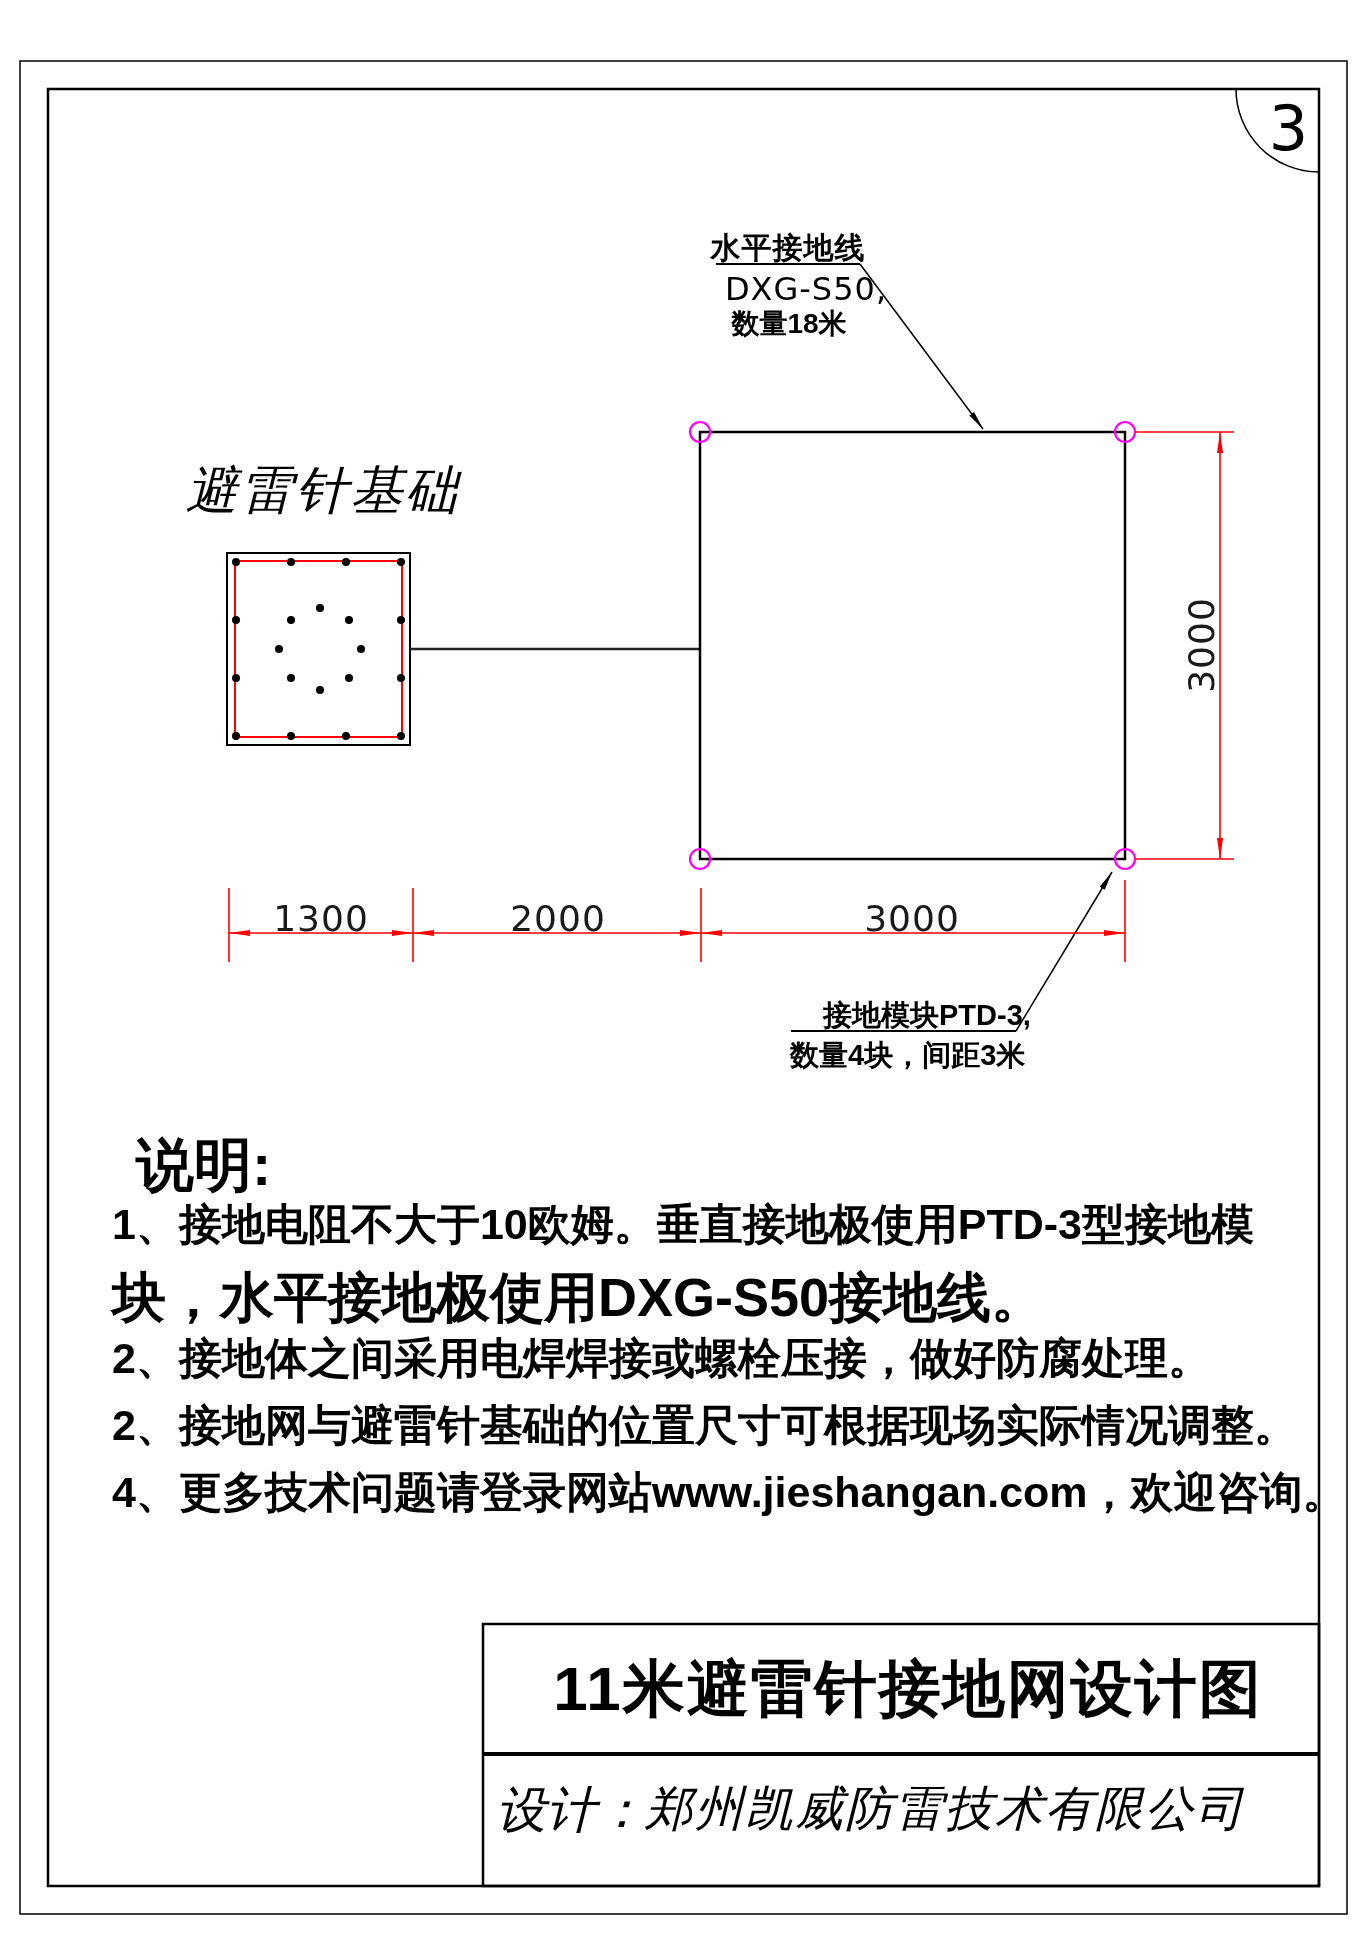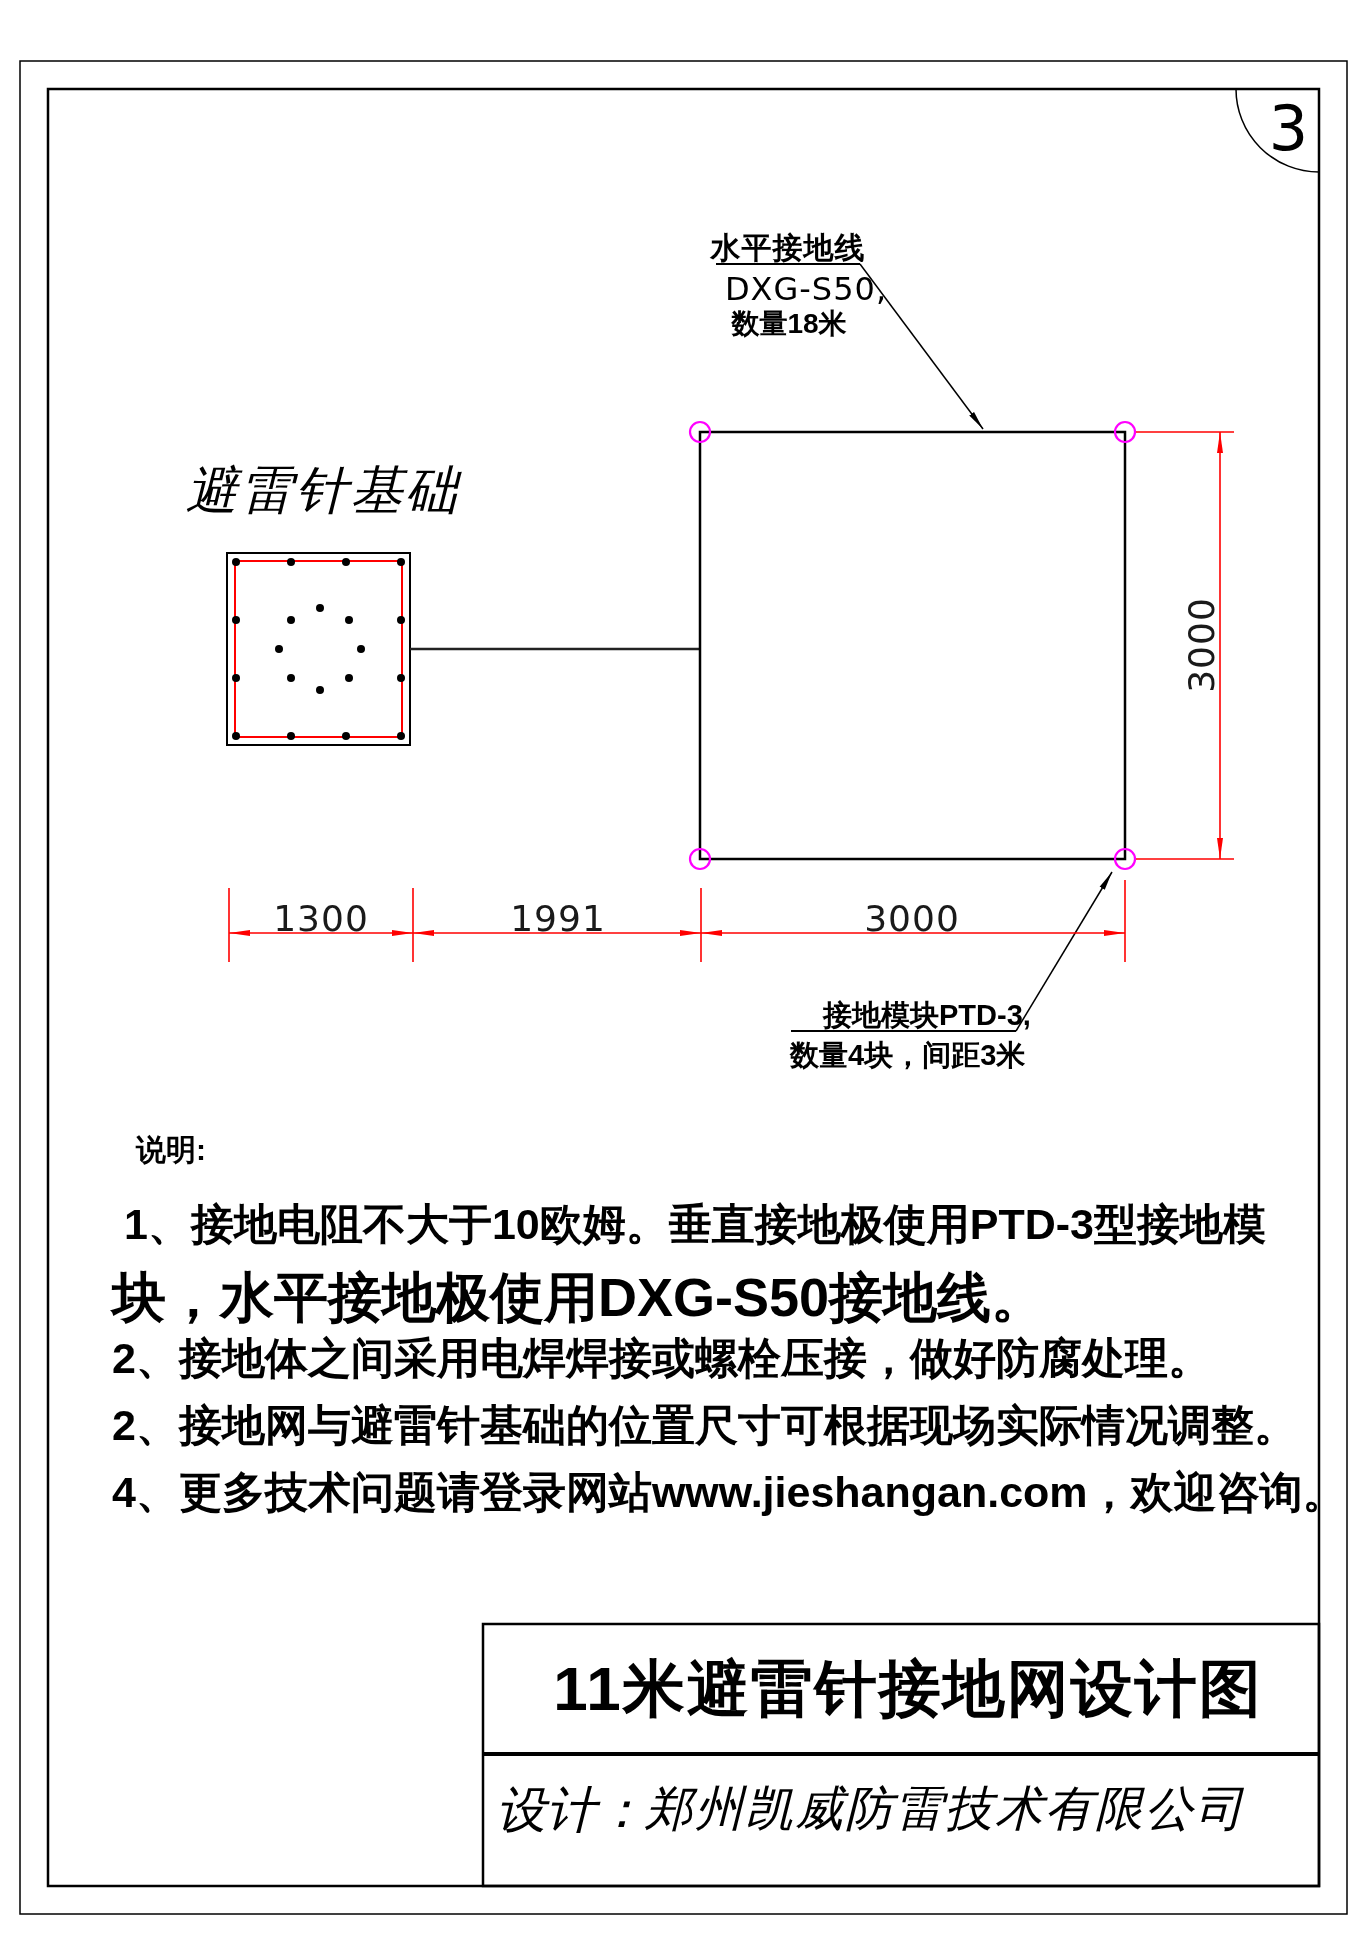--- a/index.html
+++ b/index.html
@@ -100,30 +100,30 @@
 
   <div class="txt thin cx" style="left:1289px;top:95px;font-size:62px;">3</div>
 
   <div class="txt serifb cx" style="left:788px;top:231px;font-size:30px;letter-spacing:1px;">水平接地线</div>
   <div class="txt thin cx" style="left:806px;top:272px;font-size:32px;">DXG-S50,</div>
   <div class="txt serifb cx" style="left:789px;top:309px;font-size:28px;">数量18米</div>
 
   <div class="txt hand cx" style="left:323px;top:466px;font-size:52px;letter-spacing:3px;">避雷针基础</div>
 
   <div class="txt thin cx dim" style="left:321px;top:899px;font-size:36px;text-align:right;">1300</div>
-  <div class="txt thin cx dim" style="left:558px;top:899px;font-size:36px;">1991</div>
+  <div class="txt thin cx dim" style="left:558px;top:899px;font-size:36px;">2000</div>
   <div class="txt thin cx dim" style="left:912px;top:899px;font-size:36px;">3000</div>
 
   <div class="txt thin rot90 dim" style="left:1202px;top:645px;font-size:36px;">3000</div>
 
   <div class="txt serifb" style="left:823px;top:1000px;font-size:29px;">接地模块PTD-3,</div>
   <div class="txt serifb" style="left:790px;top:1040px;font-size:29px;">数量4块，间距3米</div>
 
-  <div class="txt serifb" style="left:136px;top:1133px;font-size:30px;">说明:</div>
-  <div class="txt serifb notes-line" style="left:112px;top:1201px;font-size:43px;margin-left:12px;">1、接地电阻不大于10欧姆。垂直接地极使用PTD-3型接地模</div>
+  <div class="txt serifb" style="left:136px;top:1133px;font-size:58px;">说明:</div>
+  <div class="txt serifb notes-line" style="left:112px;top:1201px;font-size:43px;">1、接地电阻不大于10欧姆。垂直接地极使用PTD-3型接地模</div>
   <div class="txt serifb notes-line" style="left:112px;top:1268px;font-size:54px;">块，水平接地极使用DXG-S50接地线。</div>
   <div class="txt serifb notes-line" style="left:112px;top:1335px;font-size:43px;">2、接地体之间采用电焊焊接或螺栓压接，做好防腐处理。</div>
   <div class="txt serifb notes-line" style="left:112px;top:1402px;font-size:43px;">2、接地网与避雷针基础的位置尺寸可根据现场实际情况调整。</div>
   <div class="txt serifb notes-line" style="left:112px;top:1469px;font-size:43px;">4、更多技术问题请登录网站www.jieshangan.com，欢迎咨询。</div>
 
   <div class="txt serifb cx" style="left:908px;top:1655px;font-size:62px;letter-spacing:2px;">11米避雷针接地网设计图</div>
   <div class="txt hand" style="left:496px;top:1786px;font-size:50px;">设计：</div>
   <div class="txt hand" style="left:645px;top:1786px;font-size:48px;letter-spacing:2px;">郑州凯威防雷技术有限公司</div>
 
 </div>

